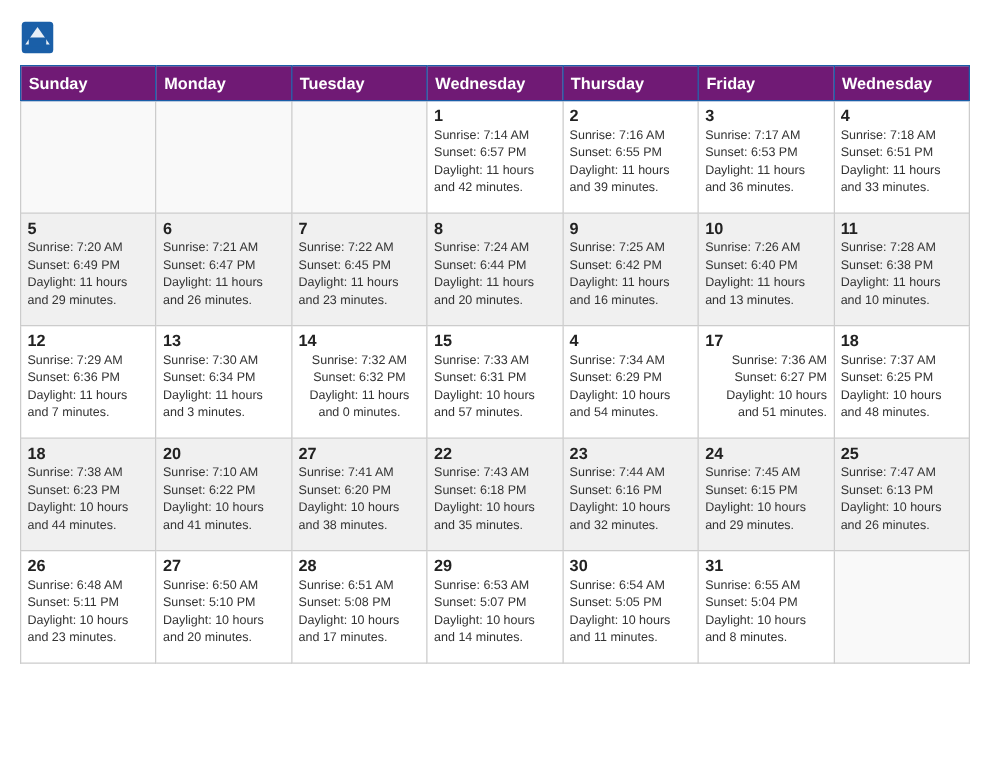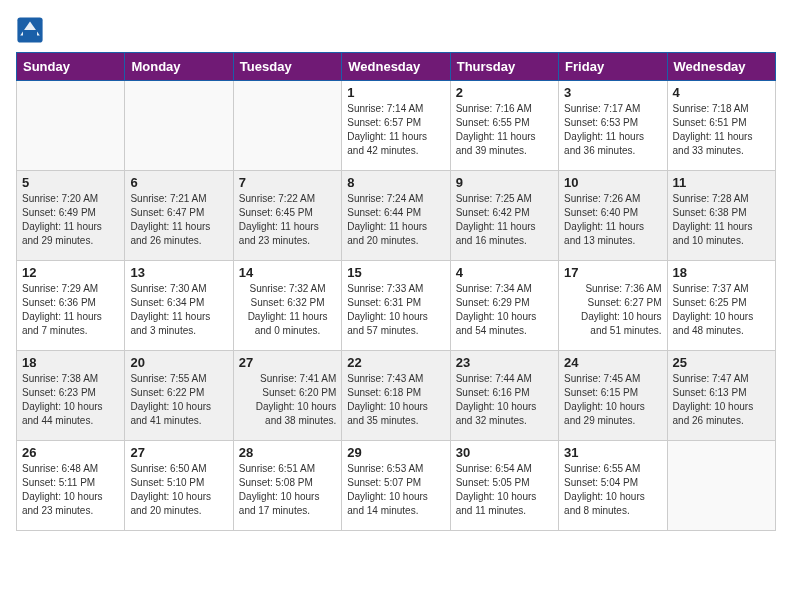--- a/index.html
+++ b/index.html
@@ -263,28 +263,28 @@
       <tr class="row-shade">
         <td>
           <span class="day-number">18</span>
           <div class="day-info" style="white-space: pre-line;">Sunrise: 7:38 AM
 Sunset: 6:23 PM
 Daylight: 10 hours
 and 44 minutes.</div>
         </td>
         <td>
           <span class="day-number">20</span>
-          <div class="day-info" style="white-space: pre-line;">Sunrise: 7:55 AM
+          <div class="day-info" style="white-space: pre-line;">Sunrise: 7:10 AM
 Sunset: 6:22 PM
 Daylight: 10 hours
 and 41 minutes.</div>
         </td>
         <td>
           <span class="day-number">27</span>
-          <div class="day-info" style="white-space: pre-line; text-align: right;">Sunrise: 7:41 AM
+          <div class="day-info" style="white-space: pre-line;">Sunrise: 7:41 AM
 Sunset: 6:20 PM
 Daylight: 10 hours
 and 38 minutes.</div>
         </td>
         <td>
           <span class="day-number">22</span>
           <div class="day-info" style="white-space: pre-line;">Sunrise: 7:43 AM
 Sunset: 6:18 PM
 Daylight: 10 hours
 and 35 minutes.</div>

